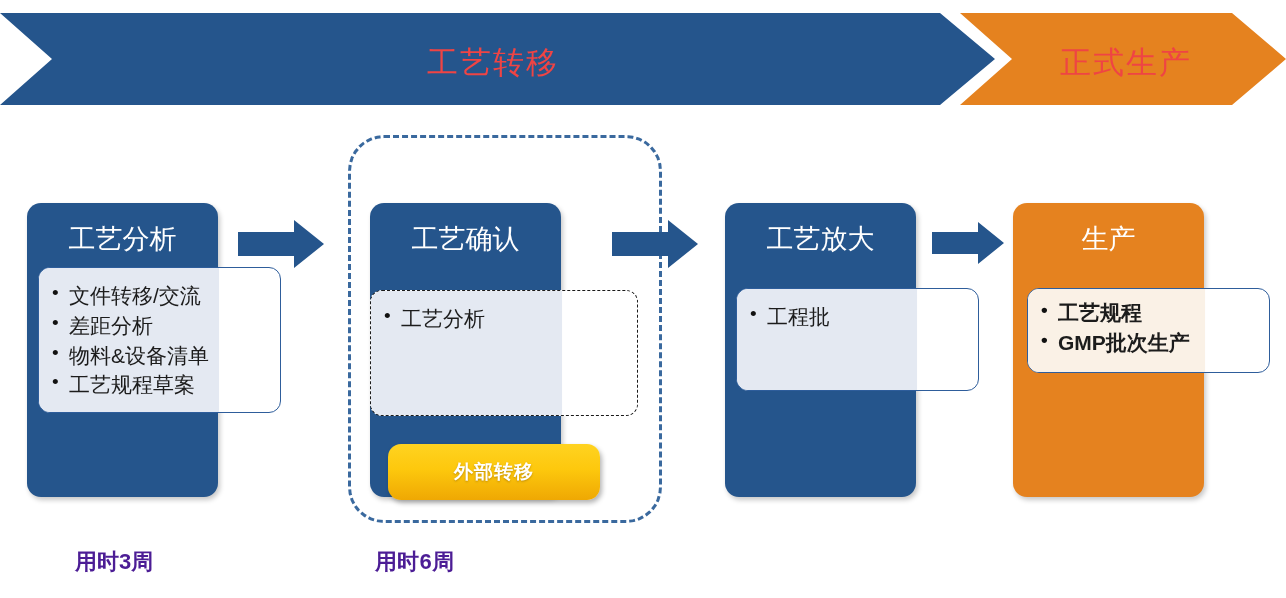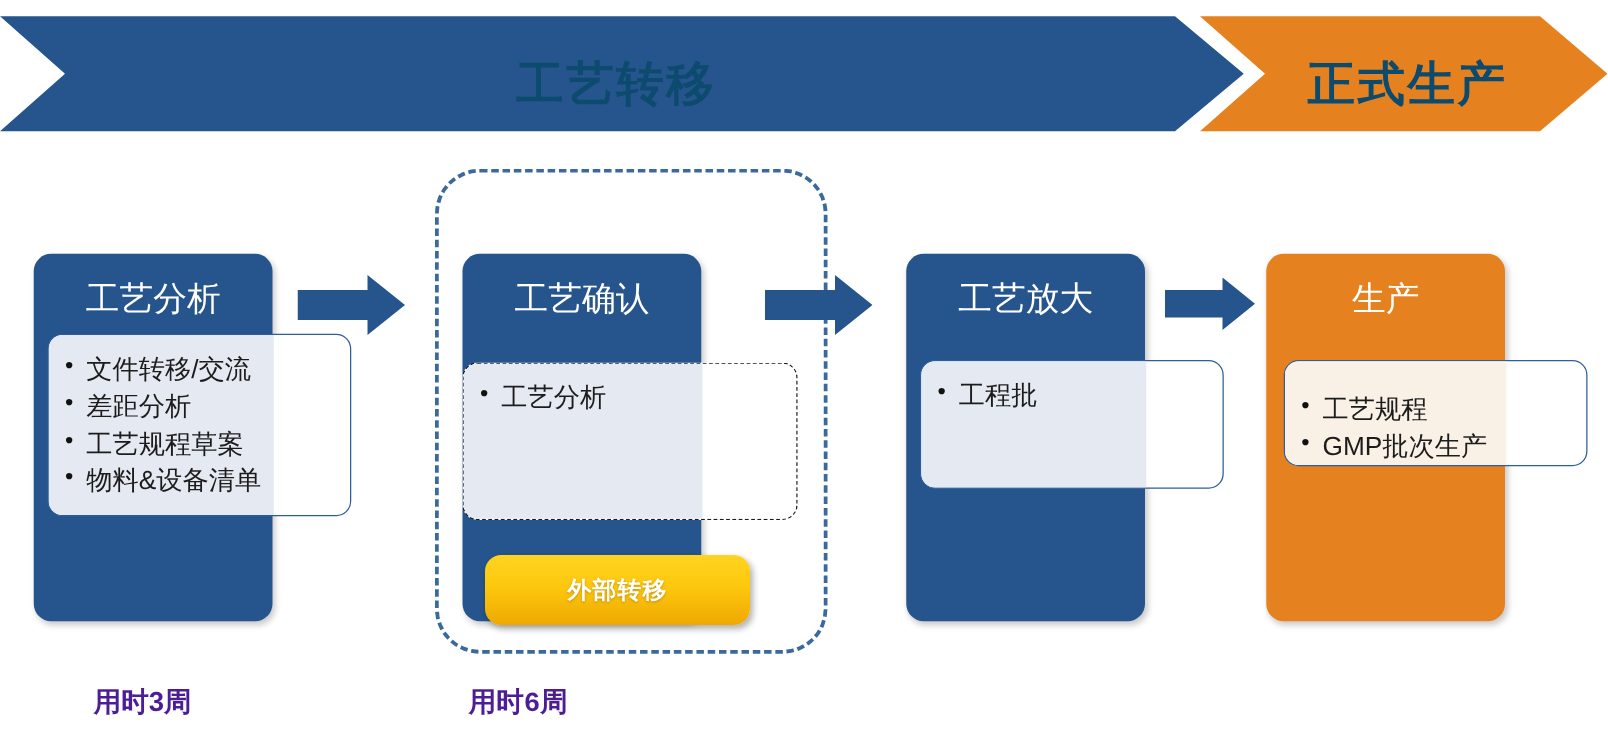--- a/index.html
+++ b/index.html
@@ -18,23 +18,23 @@
   
   .banner-layer {
     position: absolute;
     left: 0; top: 0;
     width: 1286px; height: 120px;
   }
   .banner-svg { display: block; }
 
   .banner-label {
     position: absolute;
-    color: #0c4a6e;
-    font-weight: bold;
-    font-size: 38px;
+    color: #ef4444;
+    font-weight: normal;
+    font-size: 31px;
     letter-spacing: 2px;
     white-space: nowrap;
   }
   .banner-label-main { left: 0; width: 986px; top: 42px; text-align: center; }
   .banner-label-prod { left: 986px; width: 280px; top: 42px; text-align: center; }
 
   
   .stage {
     position: absolute;
     border-radius: 14px;
@@ -149,22 +149,22 @@
 <div class="group-dashed" style="left:348px; top:135px; width:314px; height:388px;"></div>
 
 <div class="stage stage-blue" style="left:27px; top:203px; width:191px; height:294px;">
   <div class="stage-title">工艺分析</div>
 </div>
 <div class="callout callout-solid-blue" style="left:38px; top:267px; width:243px; height:146px;">
   <div class="callout-tint tint-bluegray" style="width:180px;"></div>
   <ul>
     <li>文件转移/交流</li>
     <li>差距分析</li>
+    <li>物料&amp;设备清单</li>
     <li>工艺规程草案</li>
-    <li>物料&amp;设备清单</li>
   </ul>
 </div>
 
 <div class="arrow" style="left:238px; top:220px;">
   <svg width="86" height="48" viewBox="0 0 86 48" xmlns="http://www.w3.org/2000/svg">
     <polygon points="0,12 56,12 56,0 86,24 56,48 56,36 0,36" fill="#25558C"></polygon>
   </svg>
 </div>
 
 <div class="stage stage-blue" style="left:370px; top:203px; width:191px; height:294px;">
@@ -200,20 +200,20 @@
   <svg width="72" height="42" viewBox="0 0 72 42" xmlns="http://www.w3.org/2000/svg">
     <polygon points="0,10 46,10 46,0 72,21 46,42 46,32 0,32" fill="#25558C"></polygon>
   </svg>
 </div>
 
 <div class="stage stage-orange" style="left:1013px; top:203px; width:191px; height:294px;">
   <div class="stage-title">生产</div>
 </div>
 <div class="callout callout-solid-blue" style="left:1027px; top:288px; width:243px; height:85px;">
   <div class="callout-tint tint-cream" style="width:177px;"></div>
-  <ul style="padding-top:24px;">
+  <ul style="padding-top:9px;font-weight:bold;">
     <li>工艺规程</li>
     <li>GMP批次生产</li>
   </ul>
 </div>
 
 <div class="duration" style="left:75px; top:547px;">用时3周</div>
 <div class="duration" style="left:375px; top:547px;font-family:Liberation Mono, monospace;">用时6周</div>
 
 </body></html>

